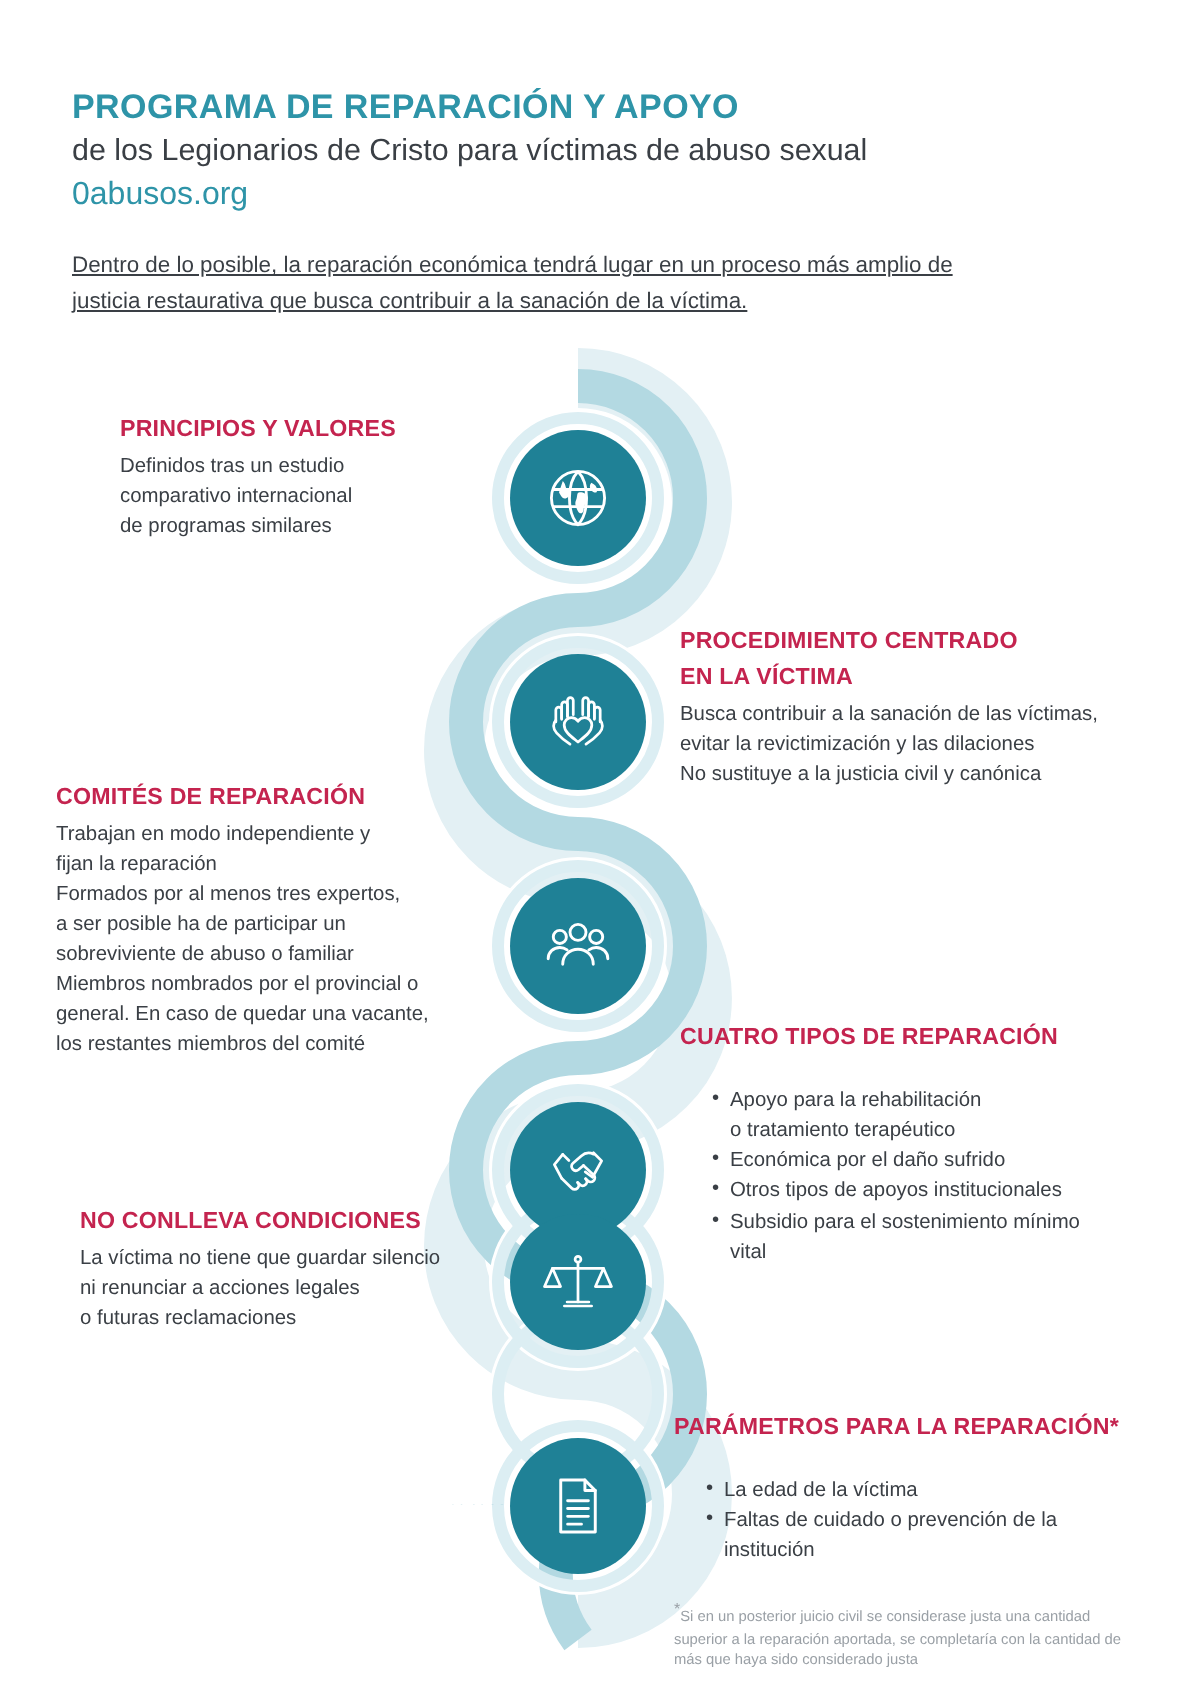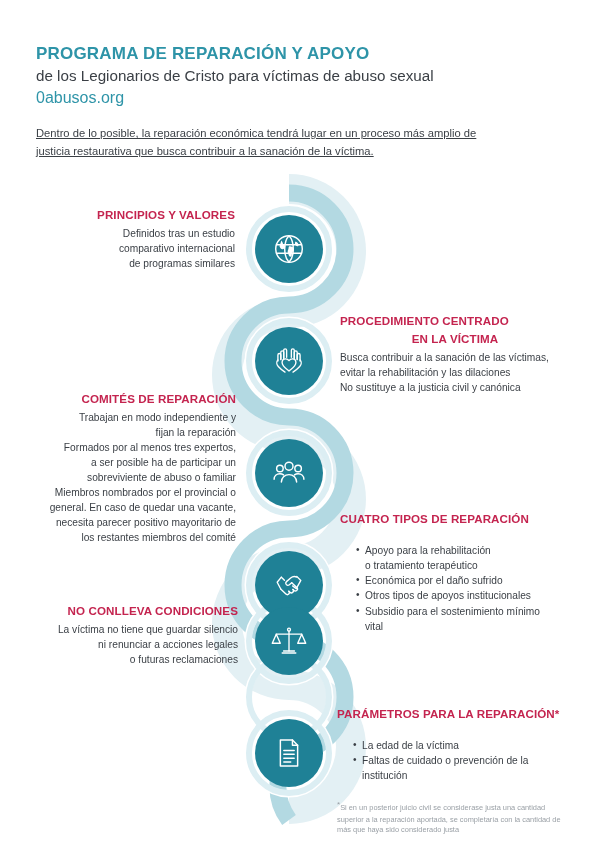--- a/index.html
+++ b/index.html
@@ -35,21 +35,21 @@
   .node svg{display:block;}
 
   
   .blk{position:absolute;}
   .blk h3{
     margin:0 0 3px 0;color:#c4244f;font-size:11.6px;font-weight:bold;
     line-height:1.26;letter-spacing:.1px;
   }
   .blk p{margin:0;color:#3a3f45;font-size:10.2px;line-height:1.48;}
   .right{text-align:left;}
-  .left{text-align:right;}
+  .left{}
   .bullets{margin:16px;padding:0;list-style:none;}
   .bullets li{
     color:#3a3f45;font-size:10.2px;line-height:1.5;position:relative;padding-left:9px;
   }
   .bullets li::before{content:"\2022";position:absolute;left:0;top:-1px;color:#3a3f45;}
   .bullets li.cont{padding-left:9px;}
   .bullets li.cont::before{content:"";}
   .note{
     margin-top:9px;color:#9aa0a6;font-size:7.4px;line-height:1.45;
   }
@@ -200,36 +200,35 @@
 
   <div class="blk left" style="left:60px;top:208px;width:175px;">
     <h3>PRINCIPIOS Y VALORES</h3>
     <p>Definidos tras un estudio</p>
     <p>comparativo internacional</p>
     <p>de programas similares</p>
   </div>
 
   <div class="blk right" style="left:340px;top:314px;width:230px;">
     <h3>PROCEDIMIENTO CENTRADO</h3>
-    <h3 style="margin-bottom:4px;text-align:center;">EN LA VÍCTIMA</h3>
+    <h3 style="margin-bottom:4px;">EN LA VÍCTIMA</h3>
     <p>Busca contribuir a la sanación de las víctimas,</p>
-    <p>evitar la rehabilitación y las dilaciones</p>
+    <p>evitar la revictimización y las dilaciones</p>
     <p>No sustituye a la justicia civil y canónica</p>
   </div>
 
   <div class="blk left" style="left:28px;top:392px;width:208px;">
     <h3>COMITÉS DE REPARACIÓN</h3>
     <p>Trabajan en modo independiente y</p>
     <p>fijan la reparación</p>
     <p>Formados por al menos tres expertos,</p>
     <p>a ser posible ha de participar un</p>
     <p>sobreviviente de abuso o familiar</p>
     <p>Miembros nombrados por el provincial o</p>
     <p>general. En caso de quedar una vacante,</p>
-    <p>necesita parecer positivo mayoritario de</p>
     <p>los restantes miembros del comité</p>
   </div>
 
   <div class="blk right" style="left:340px;top:512px;width:230px;">
     <h3 style="margin-bottom:5px;">CUATRO TIPOS DE REPARACIÓN</h3>
     <ul class="bullets">
       <li>Apoyo para la rehabilitación</li>
       <li class="cont">o tratamiento terapéutico</li>
       <li>Económica por el daño sufrido</li>
       <li>Otros tipos de apoyos institucionales</li>

